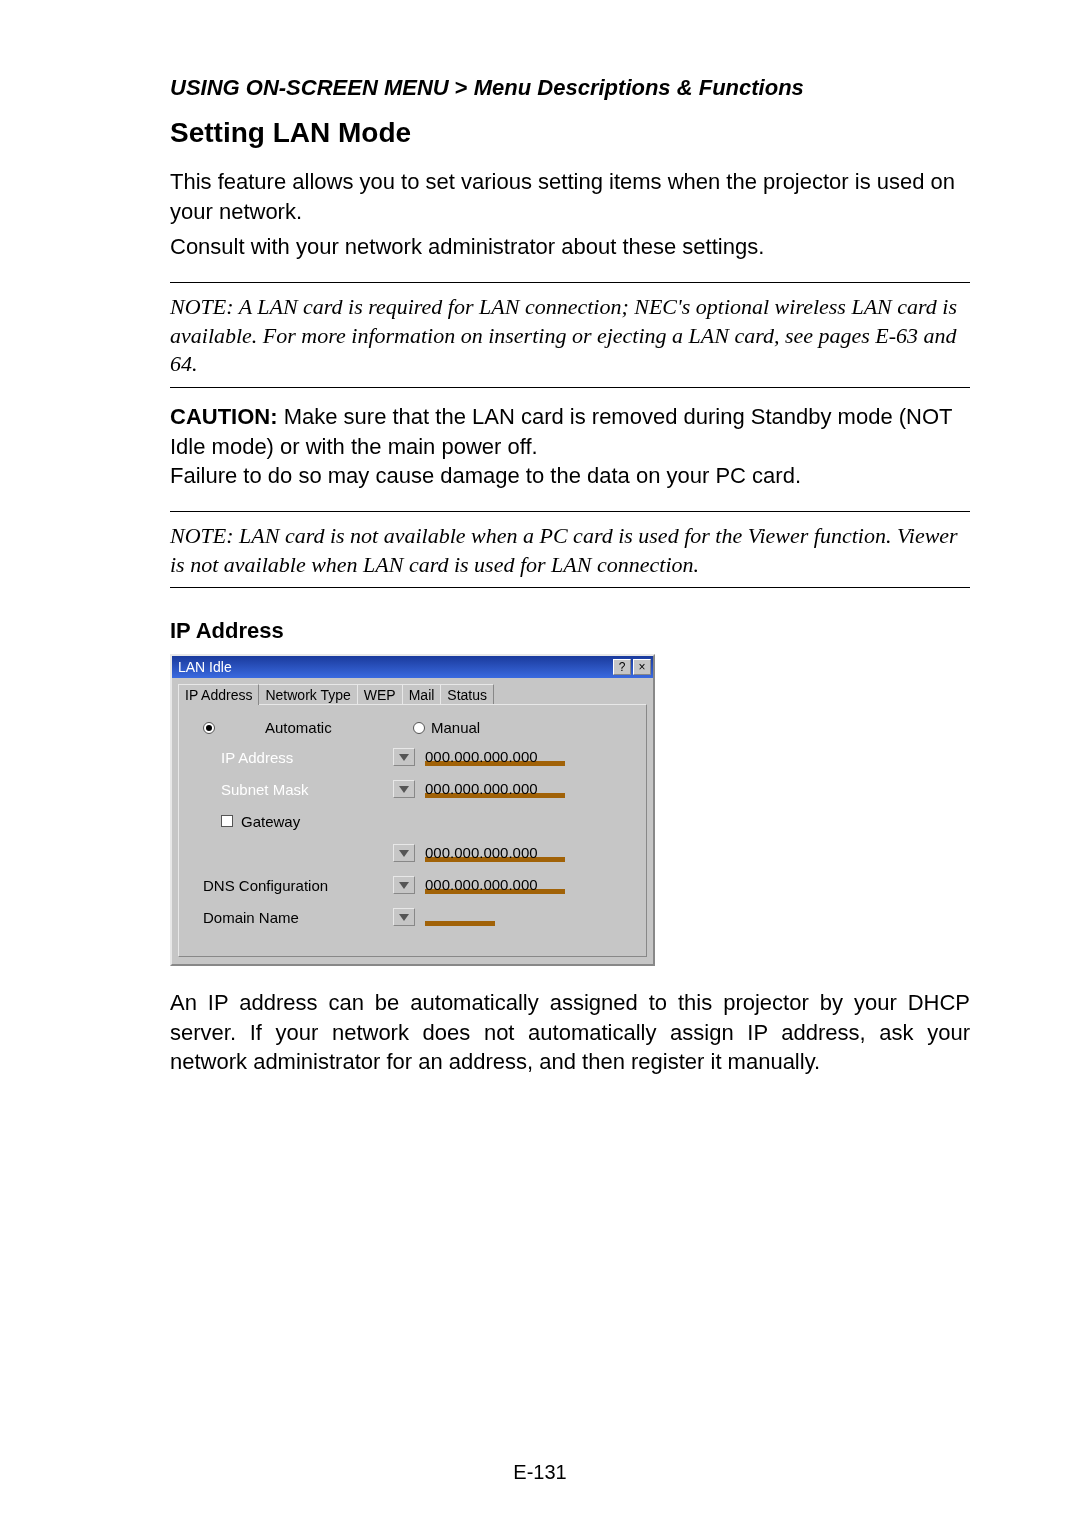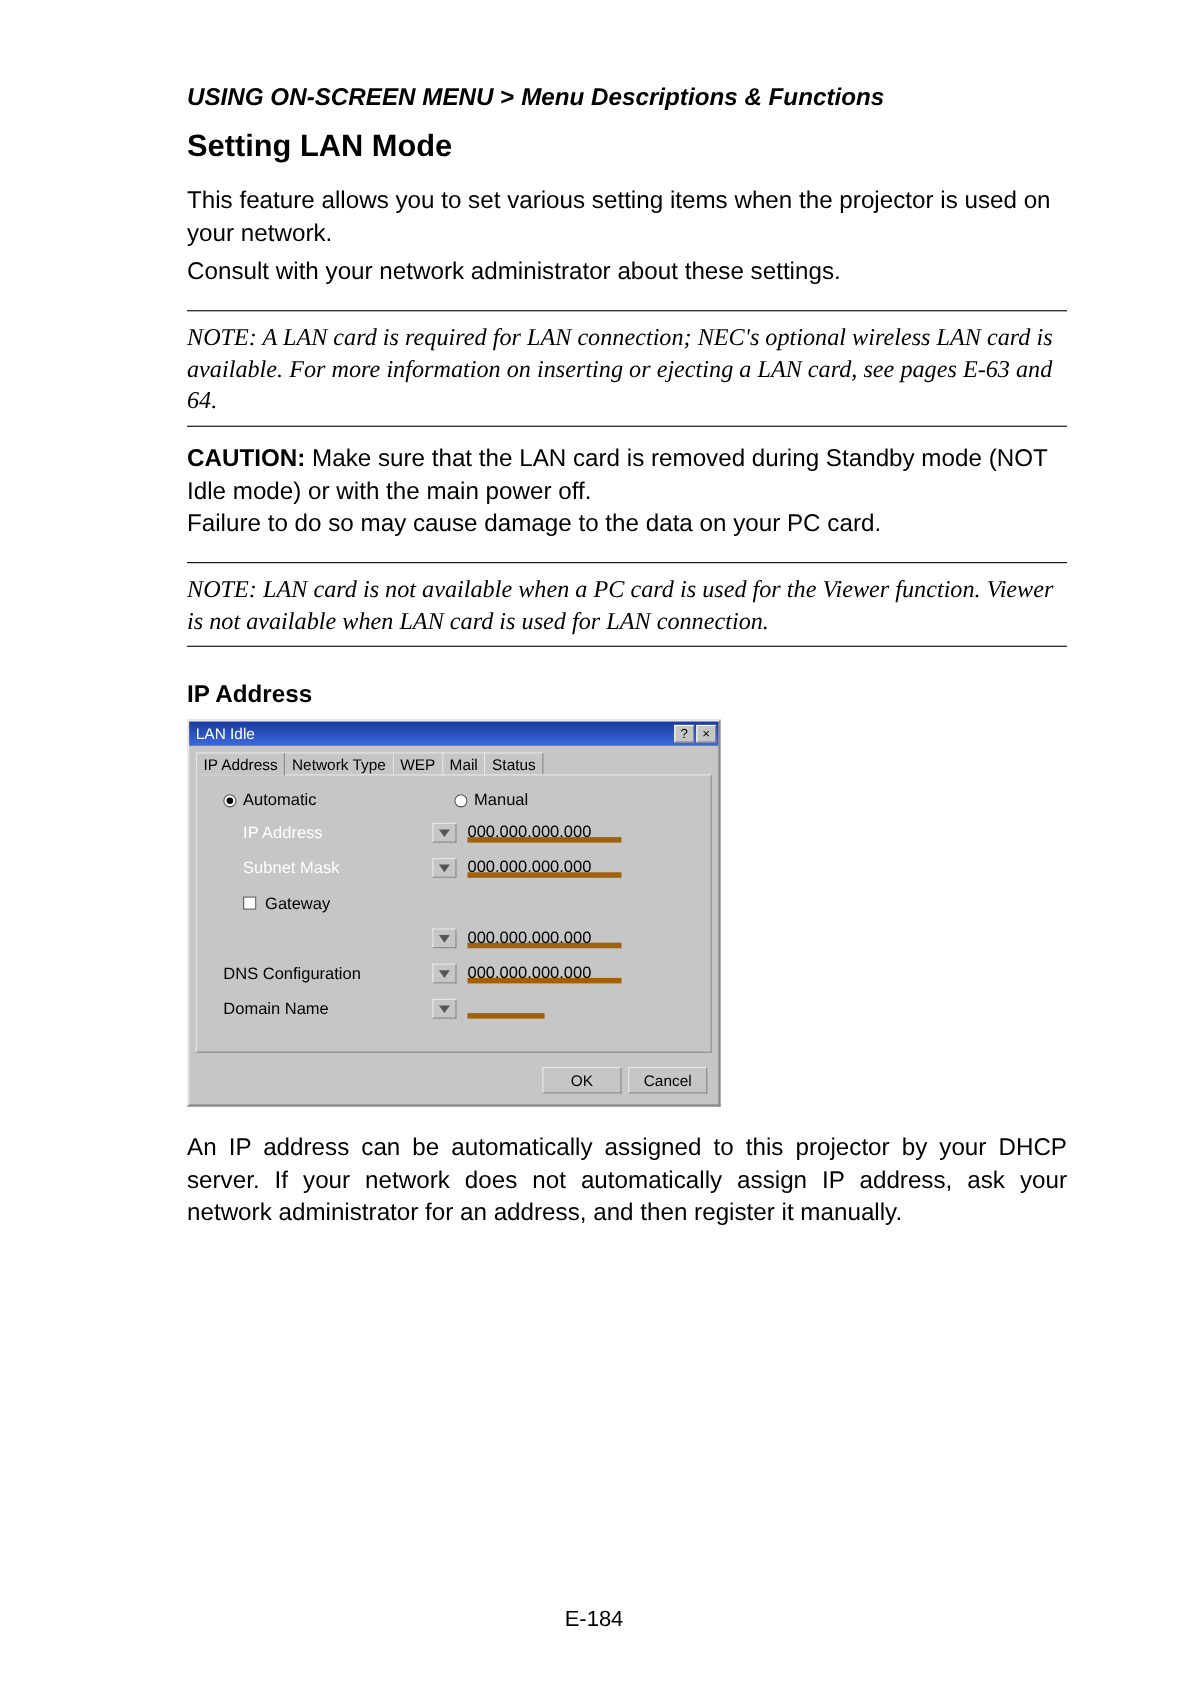--- a/index.html
+++ b/index.html
@@ -213,21 +213,21 @@
   </div>
   <div class="tabs">
     <div class="tab active">IP Address</div>
     <div class="tab">Network Type</div>
     <div class="tab">WEP</div>
     <div class="tab">Mail</div>
     <div class="tab">Status</div>
   </div>
   <div class="tab-panel">
     <div class="radio-row">
-      <div class="radio" style="width:210px;">
+      <div class="radio" style="width:210px;gap:44px;">
         <span class="radio-bullet">
             <span class="radio-dot"></span>
           </span>
         <span>Automatic</span>
       </div>
       <div class="radio">
         <span class="radio-bullet"></span>
         <span>Manual</span>
       </div>
     </div>
@@ -271,21 +271,17 @@
     </div>
 
     <div class="row">
       <span class="lbl">Domain Name</span>
       <div class="drop-btn">
           <div class="drop-tri"></div>
         </div>
       <span class="value-line" style="min-width:70px;"></span>
     </div>
   </div>
-  <div class="btnbar">
-    <div class="btn">OK</div>
-    <div class="btn">Cancel</div>
-  </div>
 </div>
 
 <p class="para" style="text-align:justify;">An IP address can be automatically assigned to this projector by your DHCP server. If your network does not automatically assign IP address, ask your network administrator for an address, and then register it manually.</p>
 
-<div class="page-num">E-184</div>
+<div class="page-num">E-131</div>
 
 </body></html>

